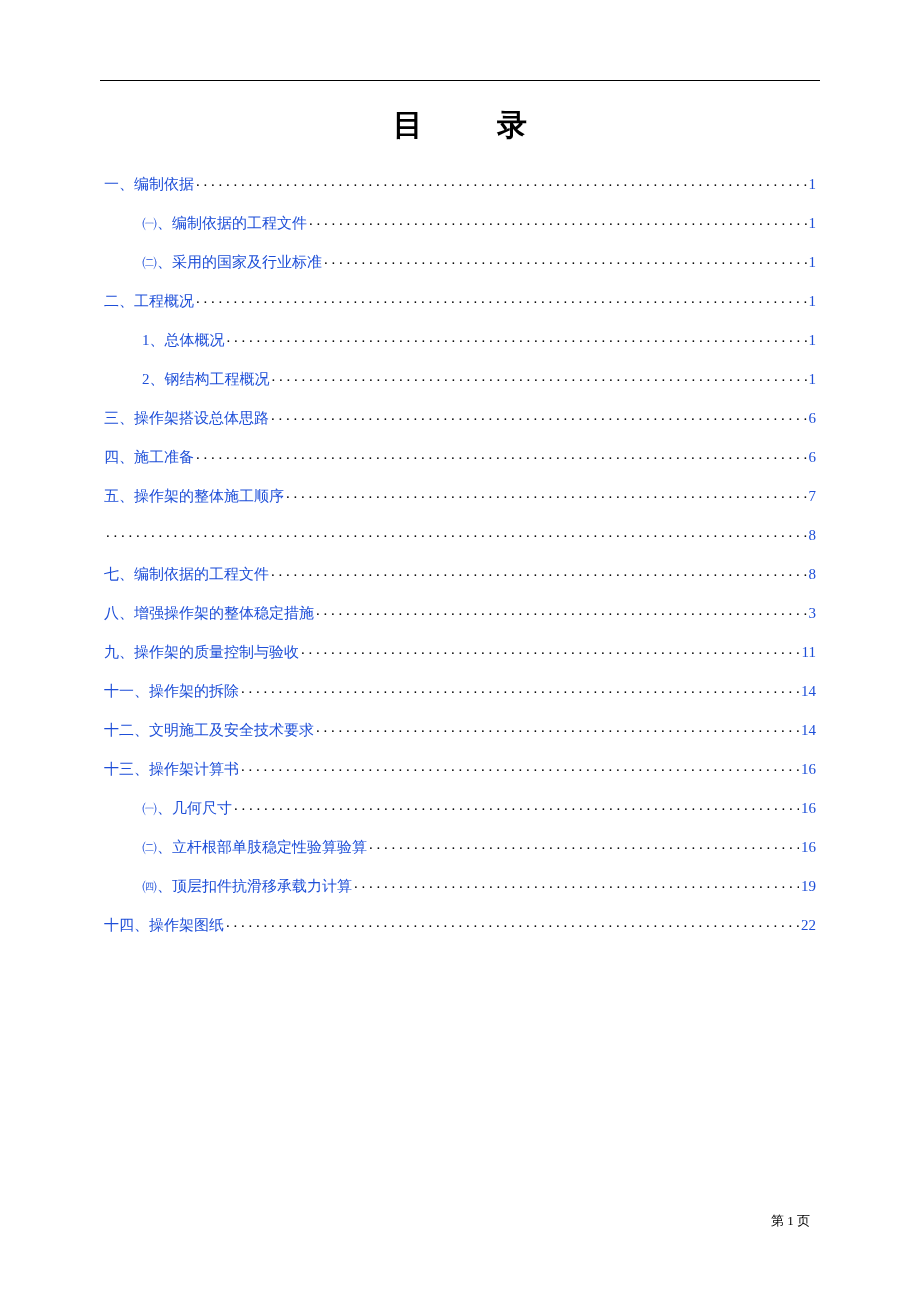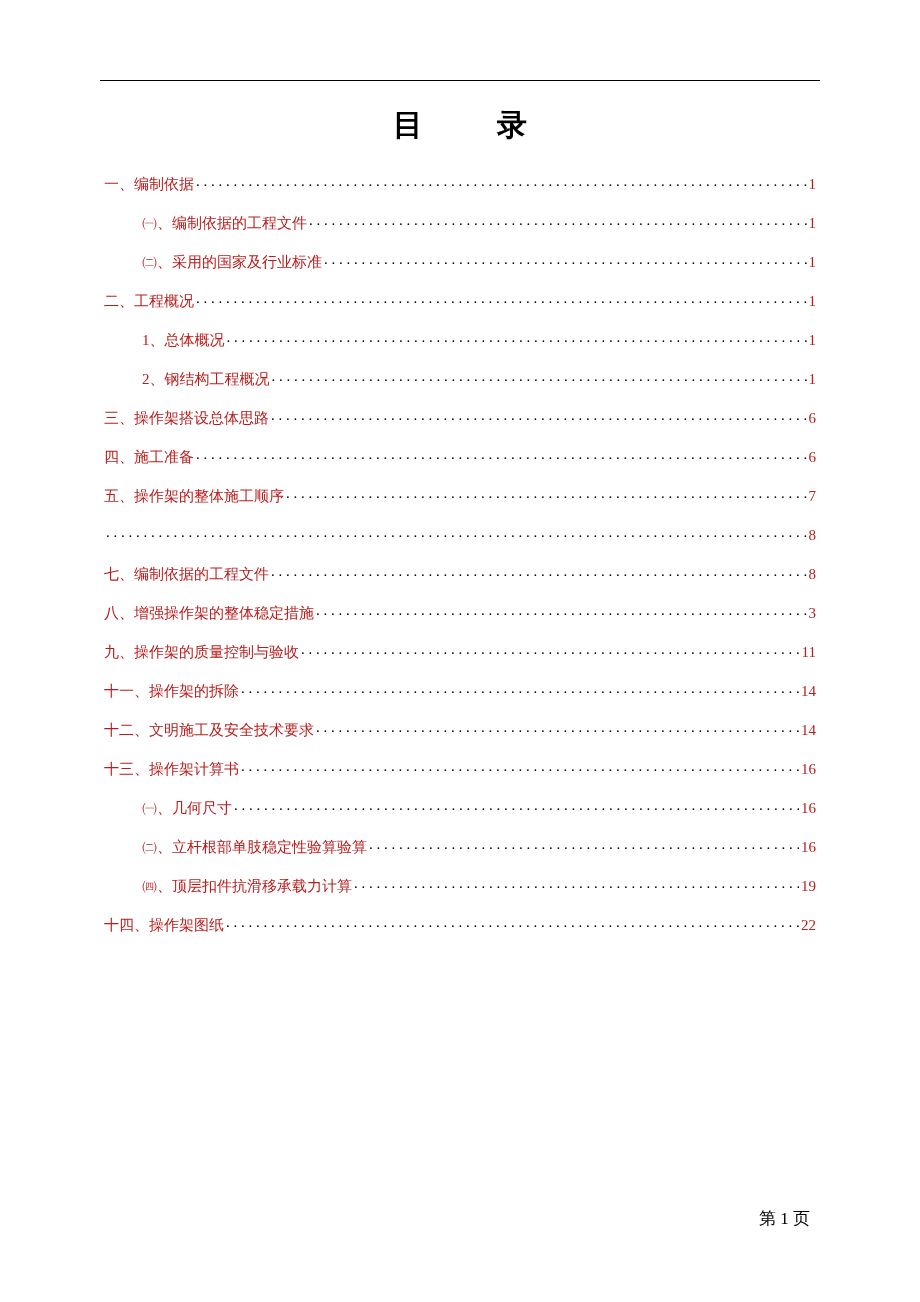--- a/index.html
+++ b/index.html
@@ -33,21 +33,21 @@
     }
     .toc {
       padding: 0 4px;
     }
     .toc-entry {
       display: flex;
       align-items: baseline;
       font-size: 15px;
       line-height: 1;
       margin-bottom: 21px;
-      color: #b91c1c;
+      color: #1d4ed8;
       white-space: nowrap;
     }
     .toc-entry.indent-1 { padding-left: 38px; }
     .toc-entry .label { flex: 0 0 auto; }
     .toc-entry .leader {
       flex: 1 1 auto;
       overflow: hidden;
       position: relative;
       height: 1em;
       margin: 0 2px;
@@ -60,21 +60,21 @@
       bottom: 0;
       letter-spacing: 0px;
       font-size: 15px;
       color: #000;
     }
     .toc-entry .pageno { flex: 0 0 auto; }
     .footer {
       position: absolute;
       bottom: 72px;
       right: 110px;
-      font-size: 17px;
+      font-size: 13px;
     }
   </style>
 </head>
 <body>
 
 <div class="page">
   <div class="header-line"></div>
   <div class="title">
     <span>目</span><span class="gap"></span><span>录</span>
   </div>

